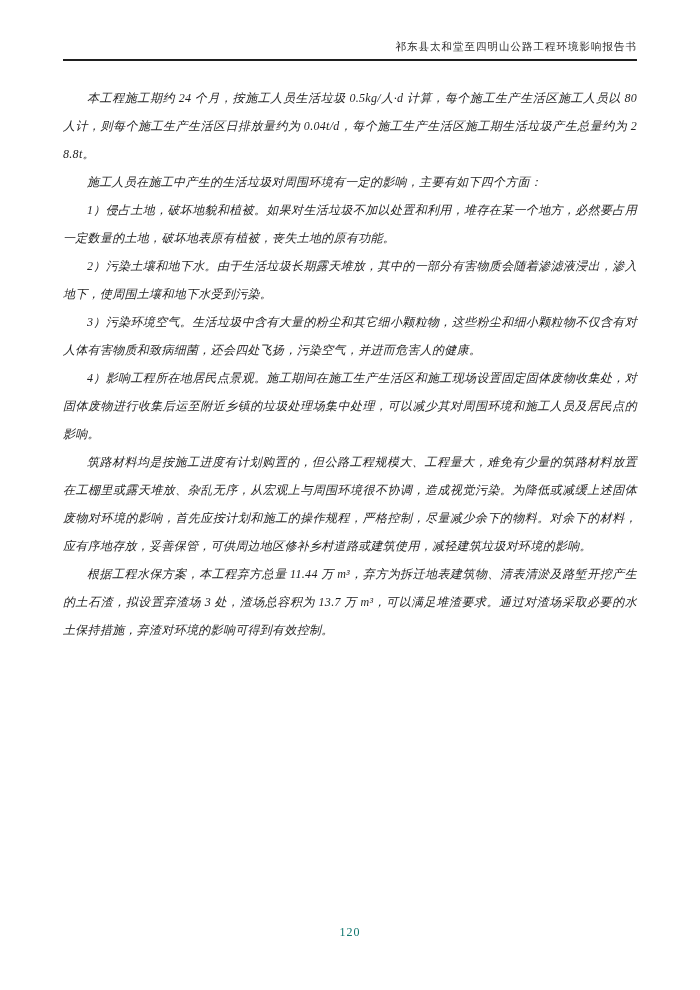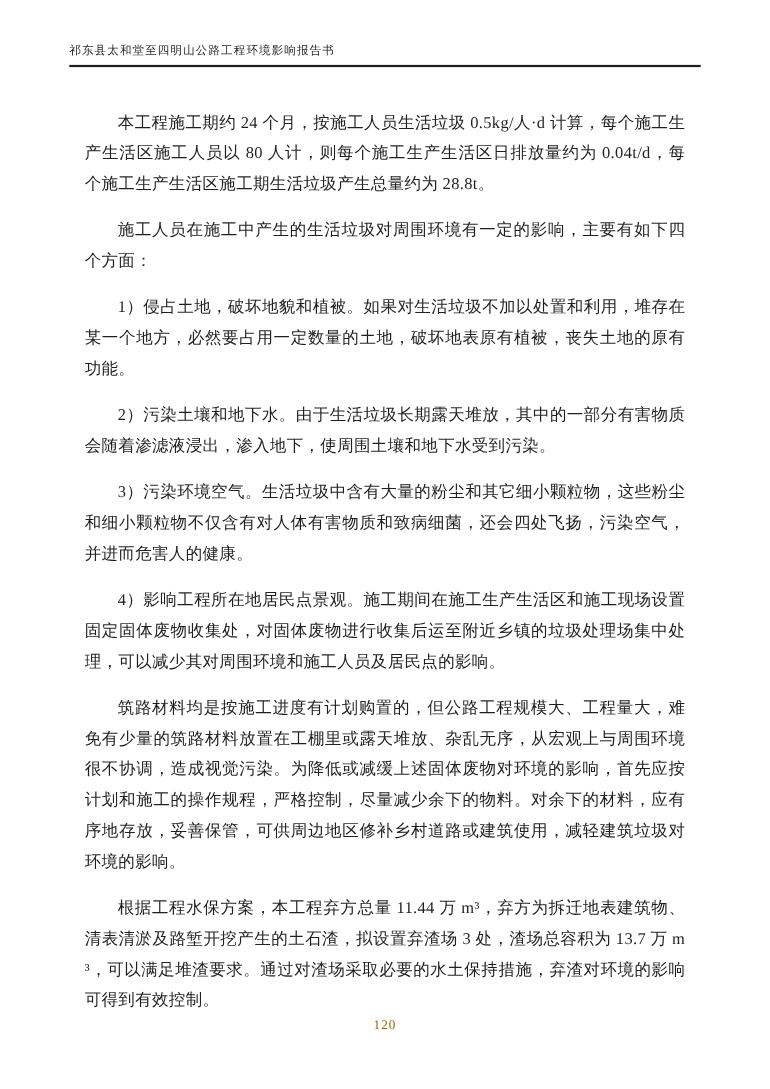--- a/index.html
+++ b/index.html
@@ -18,50 +18,52 @@
   }
   .header {
     position: absolute;
     left: 63px;
     right: 63px;
     top: 40px;
     border-bottom: 2px solid #1f1f1f;
     padding-bottom: 5px;
   }
   .header-title {
+    text-align: right;
     font-size: 10.5px;
     letter-spacing: 1px;
     color: #2a2a2a;
     line-height: 14px;
   }
   .doc-body {
     position: absolute;
     left: 63px;
     right: 63px;
     top: 84px;
   }
   .para {
-    margin: 14px;
-    font-size: 15px;
+    margin: 0;
+    font-size: 12px;
     line-height: 28px;
     text-align: justify;
     text-indent: 2em;
     letter-spacing: 0.3px;
     word-break: break-all;
+    font-style: italic;
   }
   .footer {
     position: absolute;
     left: 0;
     right: 0;
     top: 922px;
     text-align: center;
   }
   .page-number {
     font-size: 12px;
-    color: #a16207;
+    color: #0f766e;
     letter-spacing: 1px;
   }
 </style>
 </head>
 <body>
 
 <div class="page">
 
   <div class="header">
     <div class="header-title">祁东县太和堂至四明山公路工程环境影响报告书</div>

